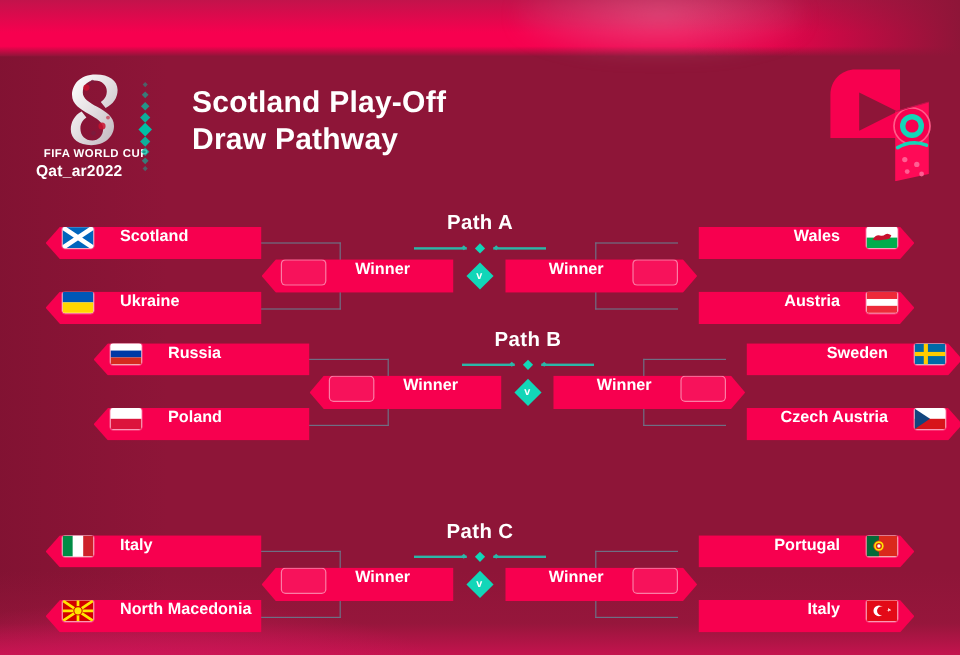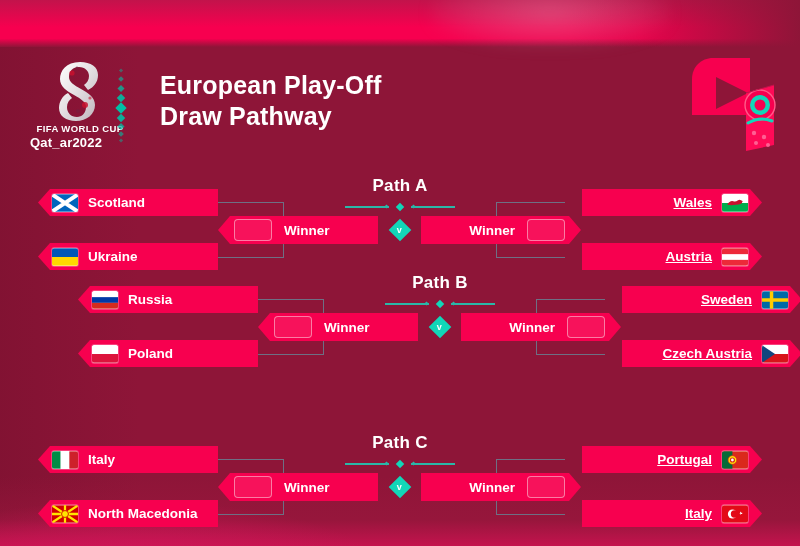--- a/index.html
+++ b/index.html
@@ -74,34 +74,34 @@
   .path-rule .dm.sm{width:3px;height:3px;margin-left:-1.5px;top:3px;background:#2BB7A8;}
   .path-rule .dm.sm.l{left:38%;}
   .path-rule .dm.sm.r{left:62%;}
 
   
   .conn{position:absolute;border:1.6px solid #6E6F84;}
   .conn.left{left:215px;top:26px;width:68px;height:54px;border-left:none;border-radius:0;}
   .conn.right{left:496px;top:26px;width:68px;height:54px;border-right:none;}
 
   
-  .banner{position:absolute;height:27px;background:#F7004F;display:flex;align-items:center;}
+  .banner{position:absolute;height:27px;background:#F7004F;display:flex;gap:12px;}
   .banner.l{clip-path:polygon(12px 0,100% 0,100% 100%,12px 100%,0 50%);}
   .banner.r{clip-path:polygon(0 0,calc(100% - 12px) 0,100% 50%,calc(100% - 12px) 100%,0 100%);}
   .banner.mid-l{clip-path:polygon(12px 0,100% 0,100% 100%,12px 100%,0 50%);}
   .banner.mid-r{clip-path:polygon(0 0,calc(100% - 12px) 0,100% 50%,calc(100% - 12px) 100%,0 100%);}
 
   .team-name{color:#fff;font-weight:bold;font-size:13.5px;white-space:nowrap;}
 
   .slot-left{left:38px;width:180px;}
   .slot-left .flag{margin-left:14px;}
   .slot-left .team-name{margin-left:10px;}
   .slot-right{left:582px;width:180px;justify-content:flex-end;}
   .slot-right .flag{margin-right:14px;order:2;}
-  .slot-right .team-name{margin-right:10px;text-decoration:underline;}
+  .slot-right .team-name{margin-right:10px;}
 
   .row-top{top:13px;}
   .row-bot{top:67px;}
 
   .winner{top:40px;height:28px;}
   .winner-l{left:218px;width:160px;}
   .winner-r{left:421px;width:160px;}
   .winner-label{color:#fff;font-weight:bold;font-size:13.5px;}
   .ph{width:36px;height:20px;border:1.3px solid rgba(255,255,255,0.45);
     border-radius:4px;background:rgba(255,255,255,0.07);}
@@ -159,21 +159,21 @@
       <i style="top:19px;width:5px;height:5px;opacity:.75"></i>
       <i style="top:28px;width:6px;height:6px;opacity:.9"></i>
       <i style="top:37px;width:8px;height:8px;opacity:1"></i>
       <i style="top:48px;width:6px;height:6px;opacity:.9"></i>
       <i style="top:57px;width:5px;height:5px;opacity:.75"></i>
       <i style="top:65px;width:4px;height:4px;opacity:.6"></i>
       <i style="top:72px;width:3px;height:3px;opacity:.45"></i>
     </div>
 
     <div class="title">
-      <div>European Play-Off</div>
+      <div>Scotland Play-Off</div>
       <div>Draw Pathway</div>
     </div>
 
     <svg class="qatar-glyph" viewBox="0 0 96 98">
       <path d="M6 62 L6 26 C6 14 15 5 27 5 L64 5 L64 62 Z" fill="#F7004F"></path>
       <path d="M30 24 L62 40 L30 56 Z" fill="#8E1538"></path>
       <path d="M60 40 L88 32 L88 92 L60 98 Z" fill="#FF0A57"></path>
       <circle cx="74" cy="52" r="15" fill="#F7004F" stroke="#FF5C8A" stroke-width="1.4"></circle>
       <circle cx="74" cy="52" r="10" fill="#12D6B8"></circle>
       <circle cx="74" cy="52" r="5.5" fill="#F7004F"></circle>

